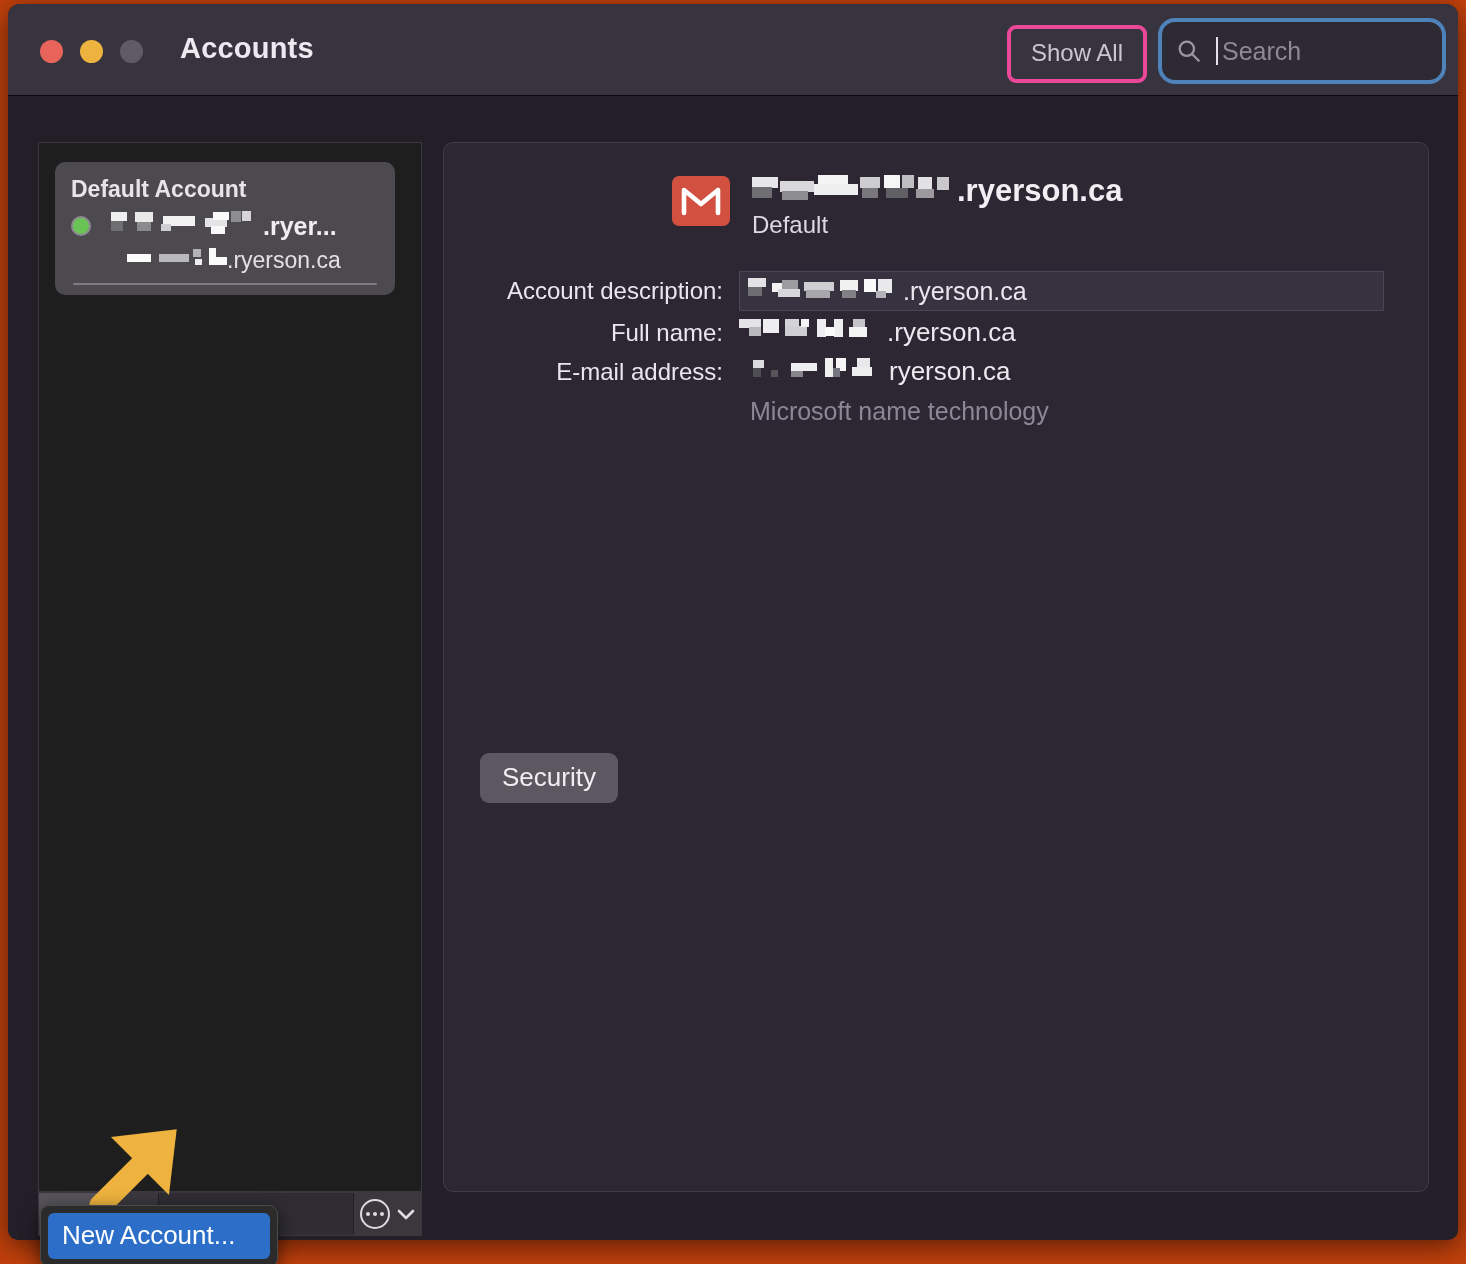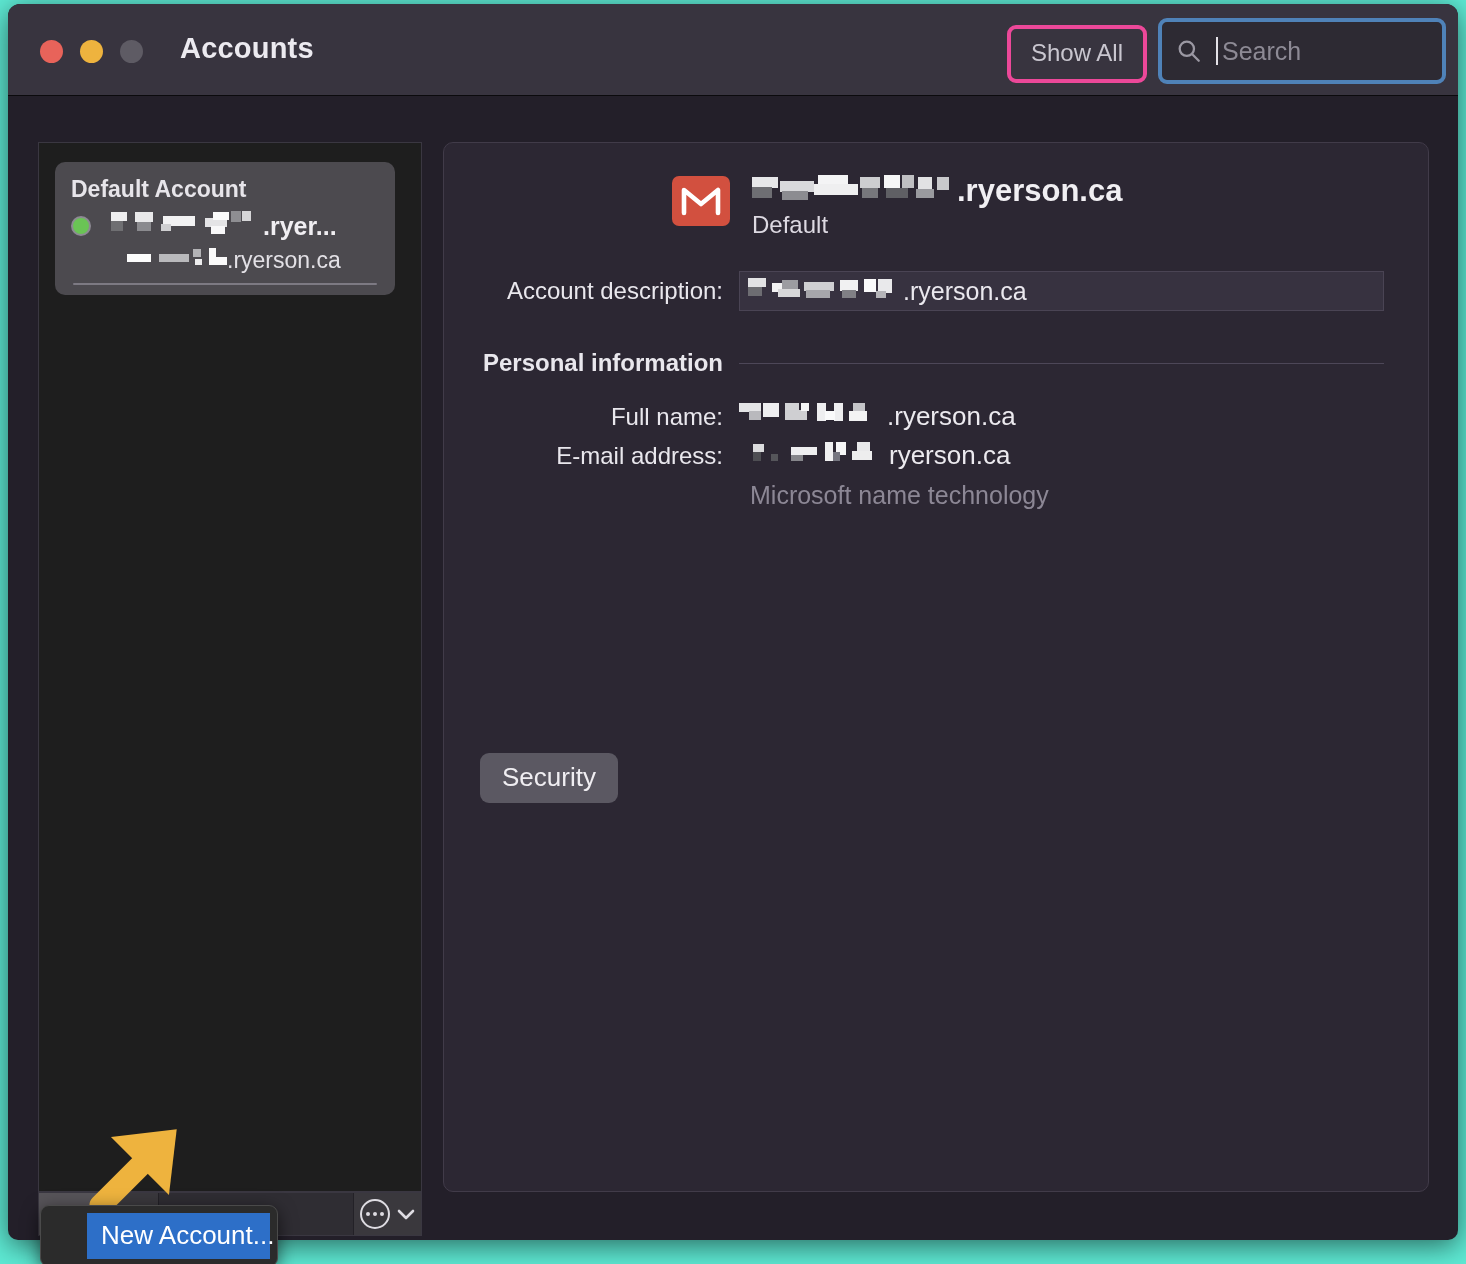--- a/index.html
+++ b/index.html
@@ -2,21 +2,21 @@
 <html><head>
 <meta charset="utf-8">
 <style>
   * { box-sizing: border-box; margin: 0; padding: 0; }
   html, body {
     width: 1466px; height: 1264px;
     background: #0d0d0f;
     font-family: "Liberation Sans", sans-serif;
     overflow: hidden;
   }
-  #root { position: relative; width: 1466px; height: 1264px; background: #5eead4; padding-left: 24px; }
+  #root { position: relative; width: 1466px; height: 1264px; background: #c2410c; padding-left: 24px; }
 
   
   .window {
     position: absolute; left: 8px; top: 4px; width: 1450px; height: 1236px;
     background: #231f29;
     border-radius: 12px 12px 10px 10px;
     overflow: hidden;
     box-shadow: 0 6px 28px rgba(0,0,0,.55);
   }
   
@@ -41,21 +41,21 @@
     background: transparent;
     border: 4px solid #ec4899;
     border-radius: 9px;
     line-height: 1;
   }
   .searchwrap {
     position: absolute; right: 12px; top: 14px;
     width: 288px; height: 66px;
     background: #2d2a33;
     border: 4px solid #4f82b8;
-    border-radius: 9px;
+    border-radius: 17px;
     display: flex; align-items: center; padding: 0 14px;
   }
   .search-icon { width: 26px; height: 26px; flex: none; margin-right: 14px; }
   .search-caret { width: 2px; height: 28px; background: #e4e2e8; margin-right: 4px; }
   .search-ph { font-size: 25px; color: #8d8a95; }
 
   
   .body-area { position: relative; height: 1144px; }
 
   
@@ -165,23 +165,23 @@
 
   
   .ctx-menu {
     position: absolute; left: 40px; top: 1205px; width: 238px;
     background: #2b2b2b; border: 1px solid #4a4a4a;
     border-radius: 9px; padding: 7px;
     box-shadow: 0 5px 18px rgba(0,0,0,.6);
     z-index: 40;
   }
   .ctx-item {
-    background: #2d6fc8; border-radius: 0;
+    background: #2d6fc8; border-radius: 6px;
     padding: 9px 14px 11px;
-    font-size: 26px; color: #ffffff; white-space: nowrap; line-height: 1; margin-left: 39px;
+    font-size: 26px; color: #ffffff; white-space: nowrap; line-height: 1;
   }
 </style>
 </head>
 <body>
 
 <div id="root">
   <div class="window">
 
     <div class="titlebar">
       <div class="traffic">
@@ -329,24 +329,20 @@
                   <rect x="94" y="15" width="14" height="8" fill="#808085"></rect>
                   <rect x="116" y="4" width="12" height="13" fill="#fafafb"></rect>
                   <rect x="130" y="4" width="14" height="14" fill="#e9e9eb"></rect>
                   <rect x="128" y="16" width="10" height="7" fill="#b4b4b8"></rect>
                 </svg>
               </span>
               <span>.ryerson.ca</span>
             </div>
           </div>
 
-          <div class="section-head">
-            <div class="section-title">Personal information</div>
-            <div class="section-rule"></div>
-          </div>
 
           <div class="row">
             <div class="lbl">Full name:</div>
             <div class="val">
               <span class="rd">
                 <svg width="148" height="28" viewBox="0 0 148 28">
                   <rect x="0" y="4" width="22" height="9" fill="#e4e4e6"></rect>
                   <rect x="10" y="12" width="12" height="9" fill="#b9b9bd"></rect>
                   <rect x="24" y="4" width="16" height="14" fill="#eeeef0"></rect>
                   <rect x="46" y="4" width="14" height="8" fill="#d4d4d7"></rect>

